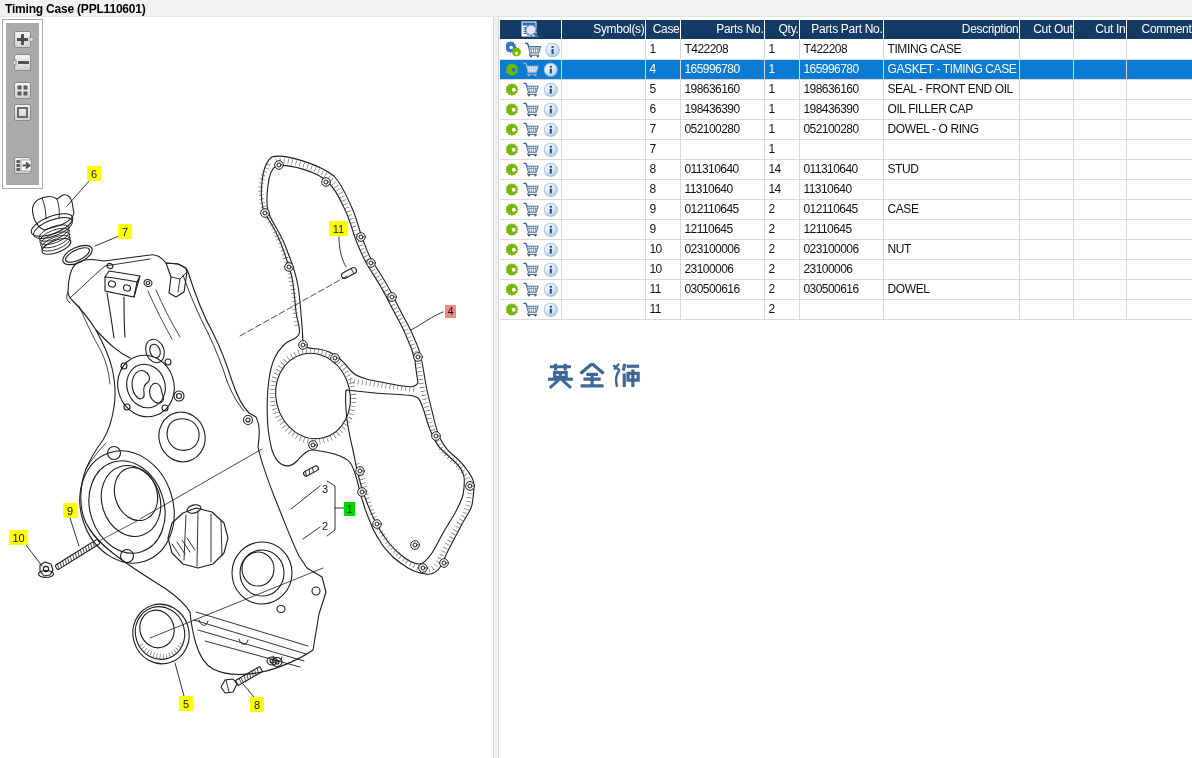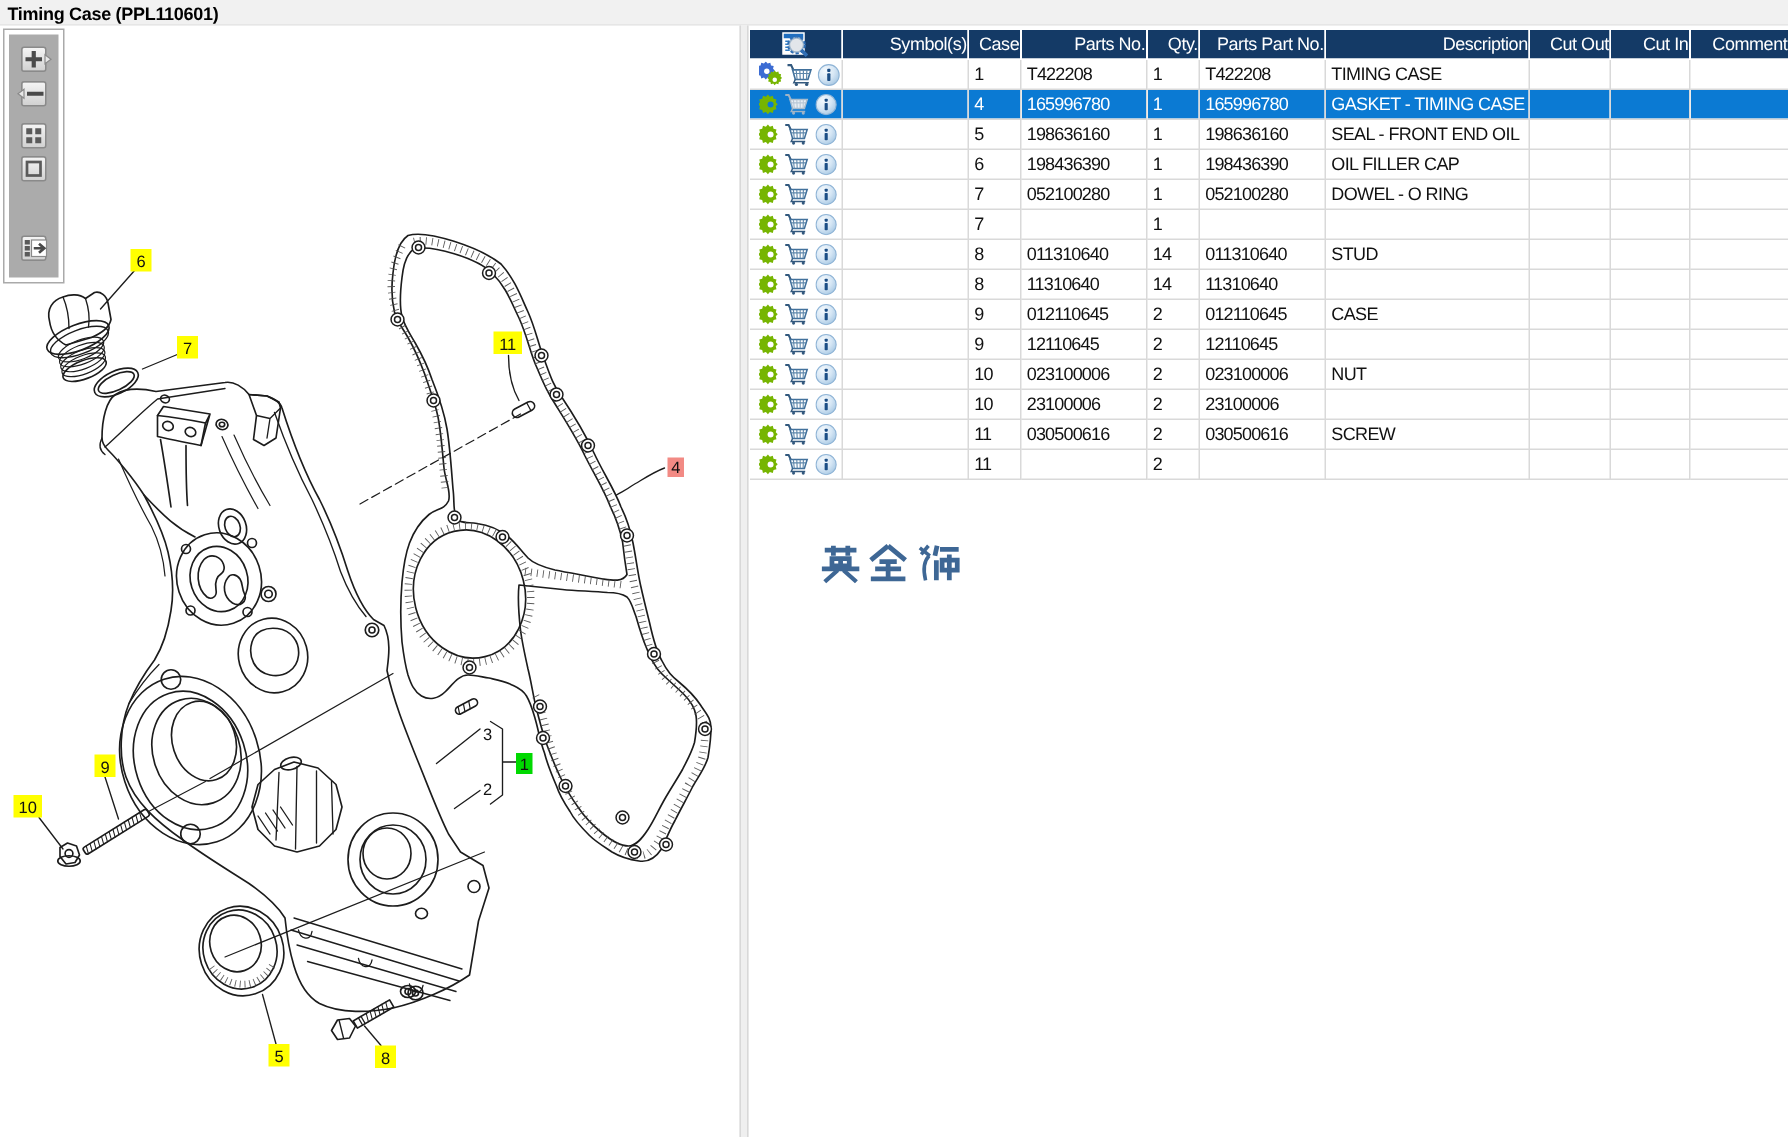--- a/index.html
+++ b/index.html
@@ -568,21 +568,21 @@
           </tr>
    <tr>
             <td class="ic"><svg width="56" height="17" style="vertical-align:-3px">
                 <use href="#rowic"></use>
               </svg></td>
             <td></td>
             <td>11</td>
             <td>030500616</td>
             <td>2</td>
             <td>030500616</td>
-            <td>SCREW</td>
+            <td>DOWEL</td>
             <td></td>
             <td></td>
             <td></td>
           </tr>
    <tr>
             <td class="ic"><svg width="56" height="17" style="vertical-align:-3px">
                 <use href="#rowic"></use>
               </svg></td>
             <td></td>
             <td>11</td>

